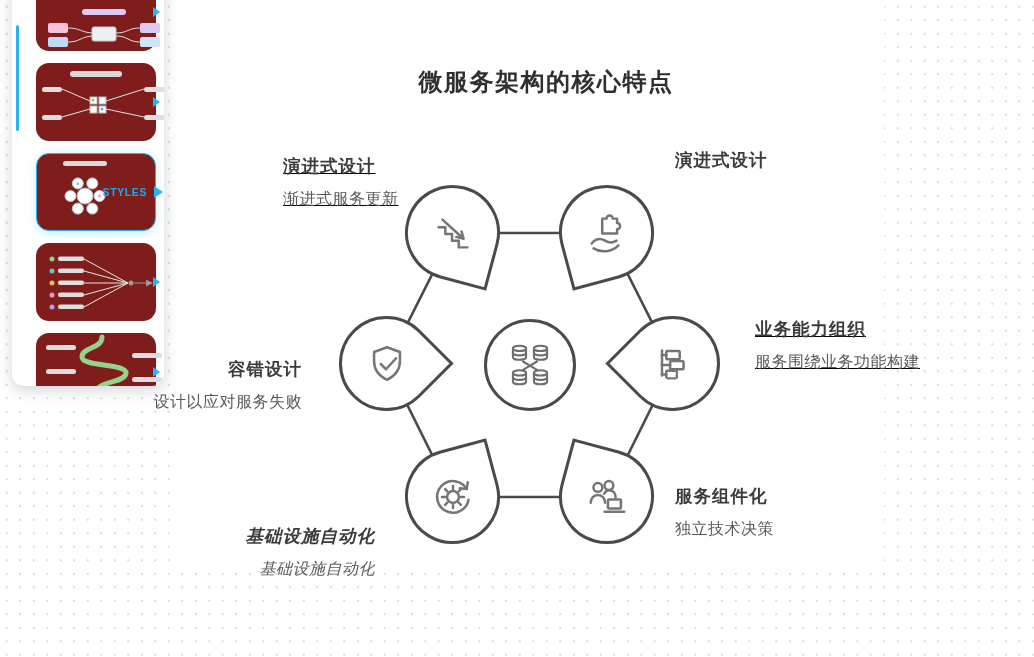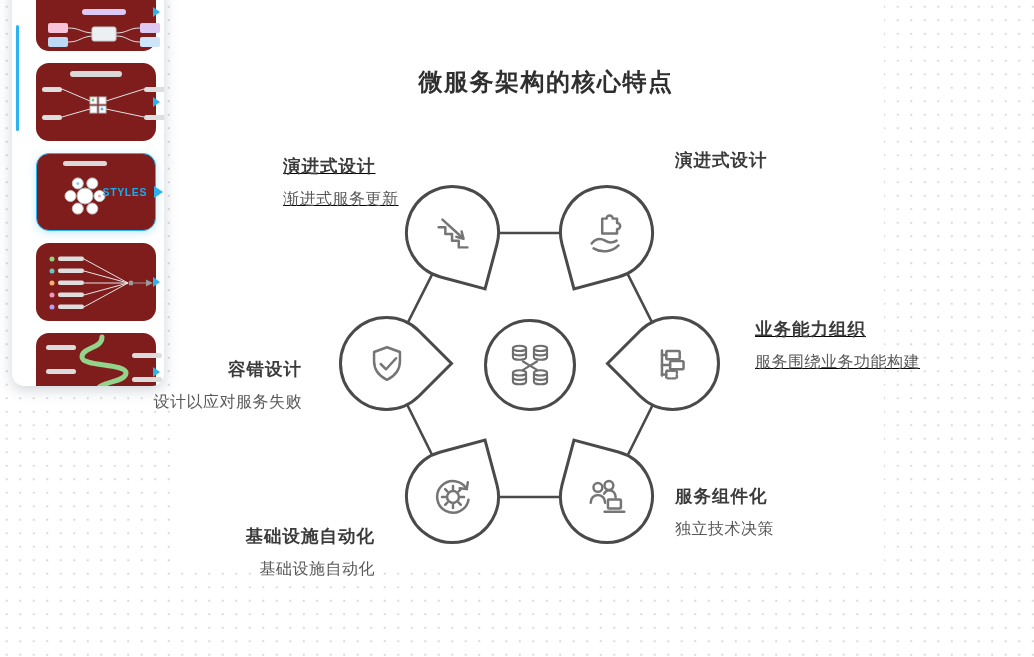--- a/index.html
+++ b/index.html
@@ -164,21 +164,21 @@
     <h3>演进式设计</h3>
   </div>
   <div class="nlabel ta-r" style="left:120px;top:317px;width:182px;">
     <h3>容错设计</h3>
     <p>设计以应对服务失败</p>
   </div>
   <div class="nlabel" style="left:755px;top:317px;width:220px;text-decoration:underline;">
     <h3>业务能力组织</h3>
     <p>服务围绕业务功能构建</p>
   </div>
-  <div class="nlabel ta-r" style="left:168px;top:484px;width:207px;">
+  <div class="nlabel ta-r" style="left:168px;top:484px;width:207px;font-style:italic;">
     <h3>基础设施自动化</h3>
     <p>基础设施自动化</p>
   </div>
   <div class="nlabel" style="left:675px;top:484px;width:200px;">
     <h3>服务组件化</h3>
     <p>独立技术决策</p>
   </div>
 </div>
 
 <aside class="sidebar">

